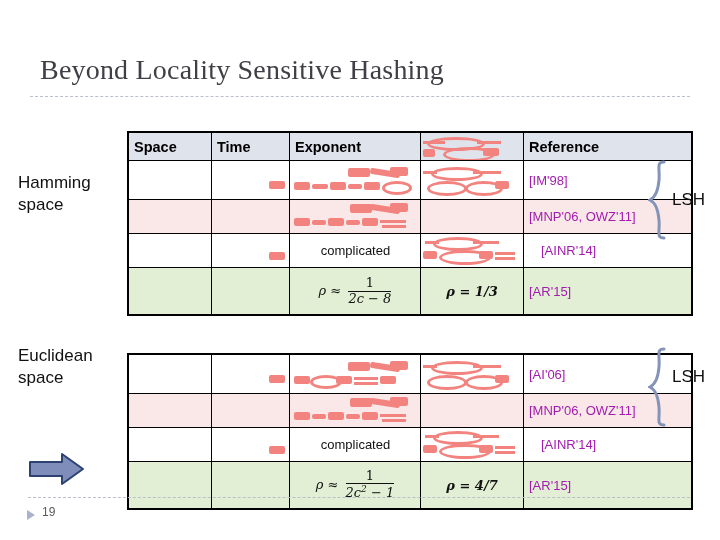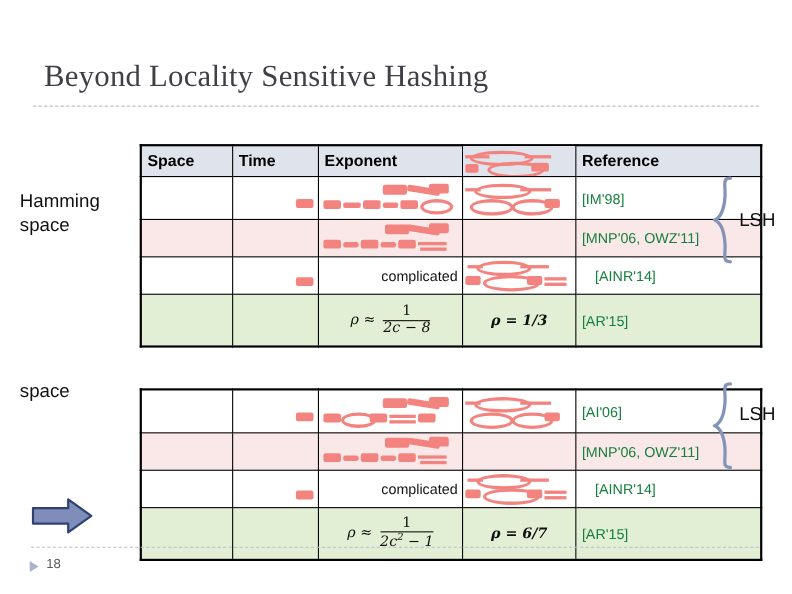--- a/index.html
+++ b/index.html
@@ -84,31 +84,31 @@
 
   tr.row-white { background: #ffffff; }
   tr.row-pink  { background: #fae8e8; }
   tr.row-green { background: #e3efd5; }
 
   .r-tall td { height: 38px; }
   .r-mid  td { height: 33px; }
   .r-big  td { height: 46px; }
 
   .ref {
-    color: #15803d;
+    color: #a21caf;
     font-size: 13px;
     font-weight: 500;
     white-space: nowrap;
   }
   .ref-indent { padding-left: 17px !important; }
 
   .txt-complicated {
     font-size: 14px;
     color: #111111;
-    text-align: right;
+    text-align: center;
     padding-right: 4px !important;
   }
 
   .formula {
     font-family: "DejaVu Serif", serif;
     font-style: italic;
     font-size: 15px;
     color: #111111;
     text-align: center;
     white-space: nowrap;
@@ -177,20 +177,21 @@
 
 <div id="slide-title">Beyond Locality Sensitive Hashing</div>
 <div id="title-rule"></div>
 
 <div class="side-label" id="label-hamming">
   <div>Hamming</div>
   <div>space</div>
 </div>
 
 <div class="side-label" id="label-euclidean">
+  <div>Euclidean</div>
   <div>space</div>
 </div>
 
 <table class="tbl" id="table-hamming">
   <thead>
     <tr>
       <th class="c-space">Space</th>
       <th class="c-time">Time</th>
       <th class="c-exp">Exponent</th>
       <th class="c-rho redact-cell">
@@ -372,21 +373,21 @@
     <tr class="row-green r-big">
       <td class="c-space"></td>
       <td class="c-time"></td>
       <td class="c-exp formula">
         <span>ρ ≈</span>
         <span class="frac">
           <span class="num">1</span>
           <span class="den"><span>2c</span><sup class="sq">2</sup><span> − 1</span></span>
         </span>
       </td>
-      <td class="c-rho formula">ρ = 6/7</td>
+      <td class="c-rho formula">ρ = 4/7</td>
       <td class="c-ref">
         <span class="ref">[AR'15]</span>
       </td>
     </tr>
   </tbody>
 </table>
 
 <div class="brace-wrap" style="left:648px; top:160px;">
   <svg class="brace-svg" width="22" height="80" viewBox="0 0 22 80">
     <path d="M16 2 C8 2, 12 8, 11 20 C10 32, 6 38, 2 40 C6 42, 10 48, 11 60 C12 72, 8 78, 16 78" fill="none" stroke="#8494b8" stroke-width="3" stroke-linecap="round"></path>
@@ -408,13 +409,13 @@
 </div>
 
 <div id="footer-rule"></div>
 
 <div id="footer-bullet">
   <svg width="14" height="14" viewBox="0 0 14 14">
     <path d="M3 2 L11 7 L3 12 Z" fill="#a9b4cc"></path>
   </svg>
 </div>
 
-<div id="page-number">18</div>
+<div id="page-number">19</div>
 
 </body></html>

